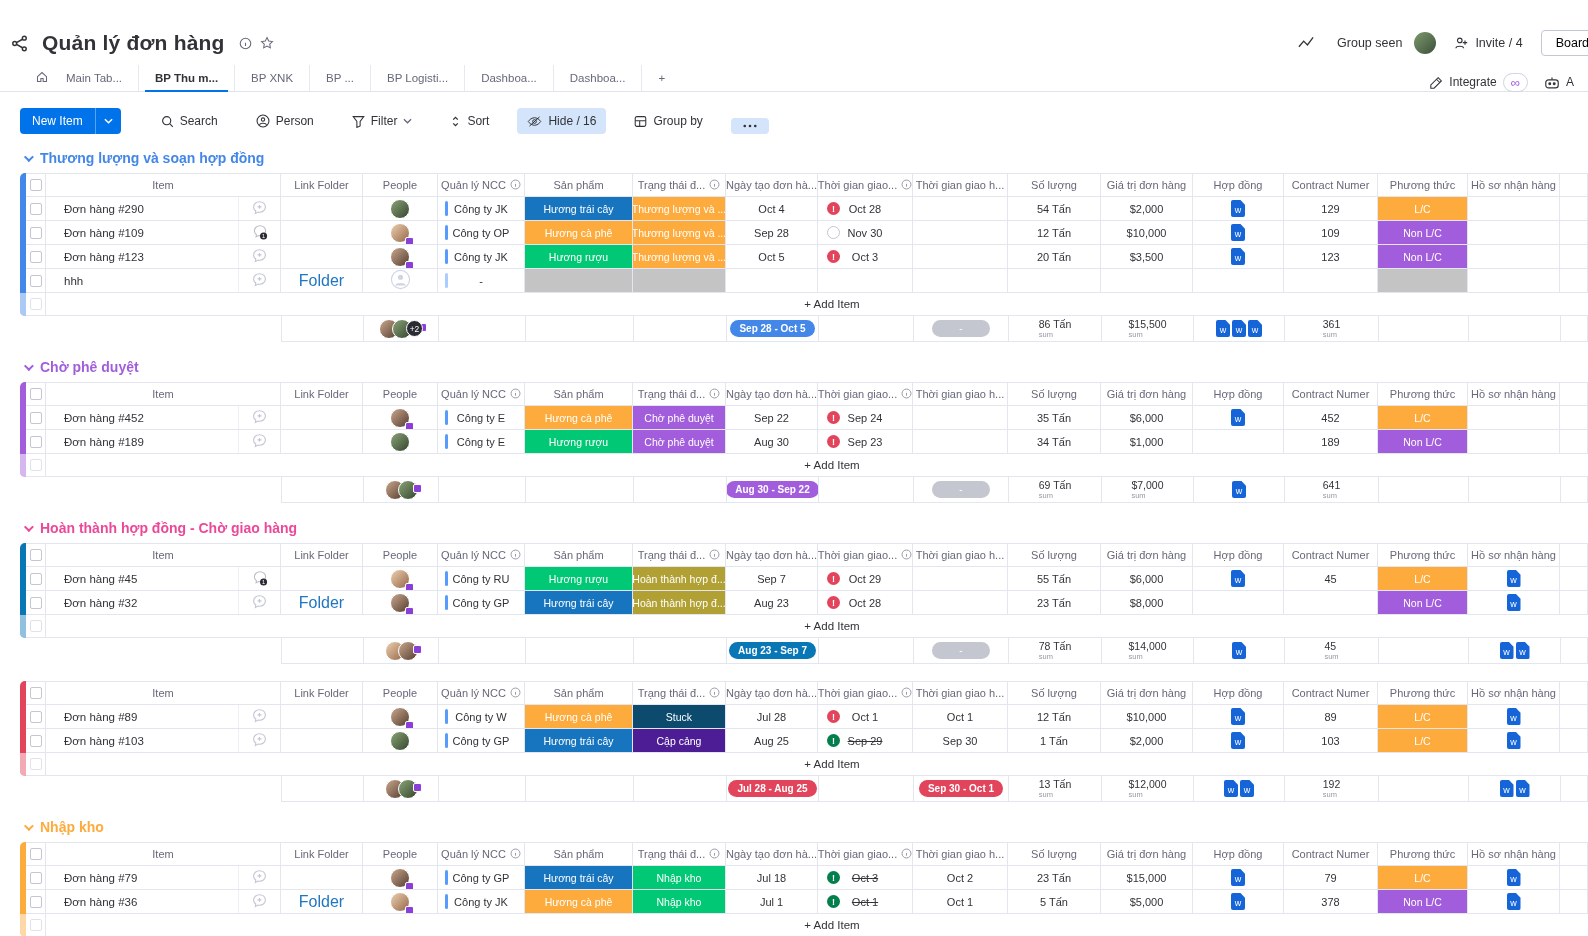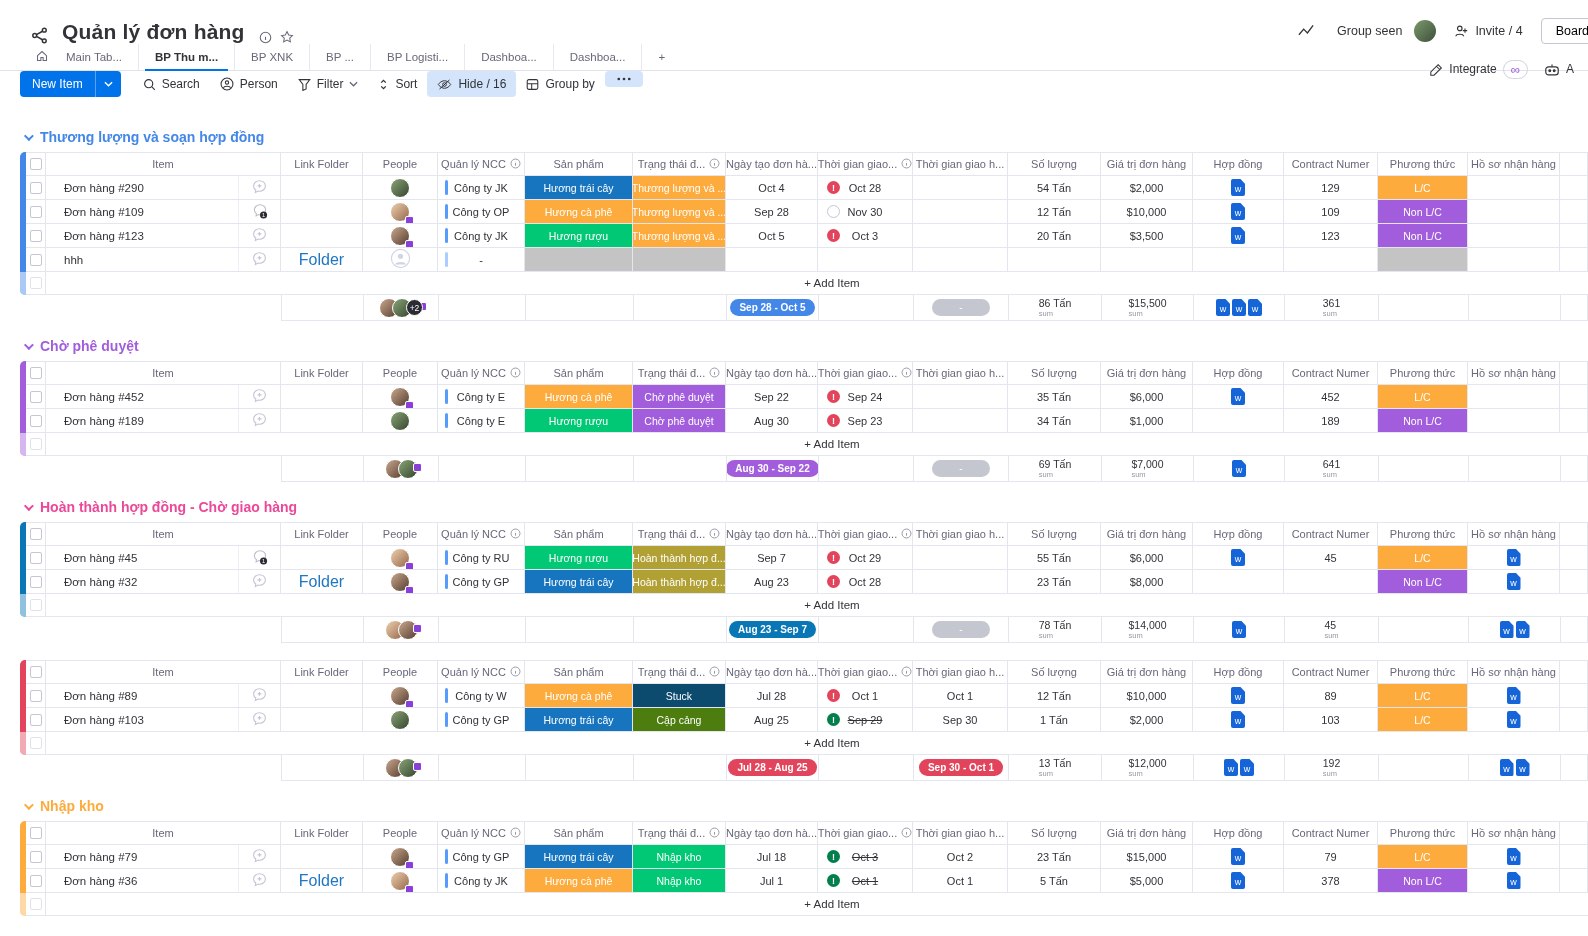--- a/index.html
+++ b/index.html
@@ -1,40 +1,40 @@
 <!DOCTYPE html>
 <html><head>
 <meta charset="utf-8">
 <style>
   * { box-sizing: border-box; margin: 0; padding: 0; }
   html,body { width:1588px; height:936px; overflow:hidden; background:#fff;
     font-family:"Liberation Sans", sans-serif; color:#323338; }
   .page { width:1588px; height:936px; position:relative; }
 
   
-  .titlebar { display:flex; align-items:flex-end; height:44px; padding:0 18px 0 27px; }
+  .titlebar { display:flex; align-items:center; height:44px; padding:0 18px 0 7px;margin-top:21px; }
   .titlebar .ttl { font-size:21px; font-weight:700; margin:0 10px 0 10px; letter-spacing:.2px;}
   .tiny-ic { color:#676879; display:inline-flex; align-items:center; margin:0 4px; }
   .spacer { flex:1; }
   .hdr-right { display:flex; align-items:center; gap:18px; font-size:12.5px; color:#323338; }
   .avatar20 { width:22px; height:22px; border-radius:50%; background:linear-gradient(135deg,#7d9a6d,#3c4f3a); display:inline-block; margin-left:6px;}
   .board-btn { border:1px solid #c3c6d4; border-radius:4px; padding:5px 14px; font-size:12.5px; background:#fff; margin-right:-34px; }
   .hbtn { display:flex; align-items:center; gap:6px; }
 
   
   .tabsbar { display:flex; align-items:center; height:27px; padding:0 18px 0 20px; border-bottom:1px solid #e0e3ea; position:relative;}
   .tab { display:flex; align-items:center; gap:18px; font-size:11.5px; color:#676879; padding:0 16px; height:100%; border-right:1px solid #e6e9ef; position:relative; white-space:nowrap;}
   .tab:last-of-type{ border-right:none; }
   .tab.active { color:#323338; font-weight:700; }
   .tab.active::after { content:''; position:absolute; left:6px; right:6px; bottom:-1px; height:2px; background:#0073ea; }
-  .tabs-right { position:absolute; right:14px; top:12px; height:100%; display:flex; align-items:center; gap:16px; font-size:12px; color:#323338;}
+  .tabs-right { position:absolute; right:14px; top:4px; height:100%; display:flex; align-items:center; gap:16px; font-size:12px; color:#323338;}
   .intg-badge { border:1px solid #d0d4e4; border-radius:12px; padding:0 7px; color:#a25ddc; font-size:13px; line-height:17px; }
 
   
-  .toolbar { display:flex; align-items:flex-start; gap:0; height:42px; padding:0 20px; }
+  .toolbar { display:flex; align-items:flex-end; gap:18px; height:42px; padding:0 20px; }
   .newitem { display:flex; background:#0073ea; color:#fff; border-radius:4px; overflow:hidden; font-size:12px; margin-right:12px;}
   .newitem .lbl { padding:6px 12px; }
   .newitem .caret { padding:6px 8px; border-left:1px solid rgba(255,255,255,.35); display:flex; align-items:center;}
   .tbtn { display:flex; align-items:center; gap:6px; font-size:12px; color:#323338; padding:6px 10px; border-radius:4px; }
   .tbtn.hl { background:#d4e4fa; }
   .tbtn svg { flex:none; }
 
   
   .board { padding:16px 0 0 20px; }
   .group { margin-bottom:17px; }
@@ -1136,21 +1136,21 @@
               </span>
             </div>
             <div class="c">
               <i class="nccbar"></i>
               <span>Công ty GP</span>
             </div>
             <div class="c" style="padding: 0px;">
               <span class="fill" style="background: rgb(23, 117, 192);">Hương trái cây</span>
             </div>
             <div class="c" style="padding: 0px;">
-              <span class="fill" style="background: #4d7c0f;">Cập cảng</span>
+              <span class="fill" style="background: #4c1d95;">Cập cảng</span>
             </div>
             <div class="c">Aug 25</div>
             <div class="c">
               <span class="sicon green">!</span>
               <span class="strike">Sep 29</span>
             </div>
             <div class="c">Sep 30</div>
             <div class="c">1 Tấn</div>
             <div class="c">$2,000</div>
             <div class="c">

